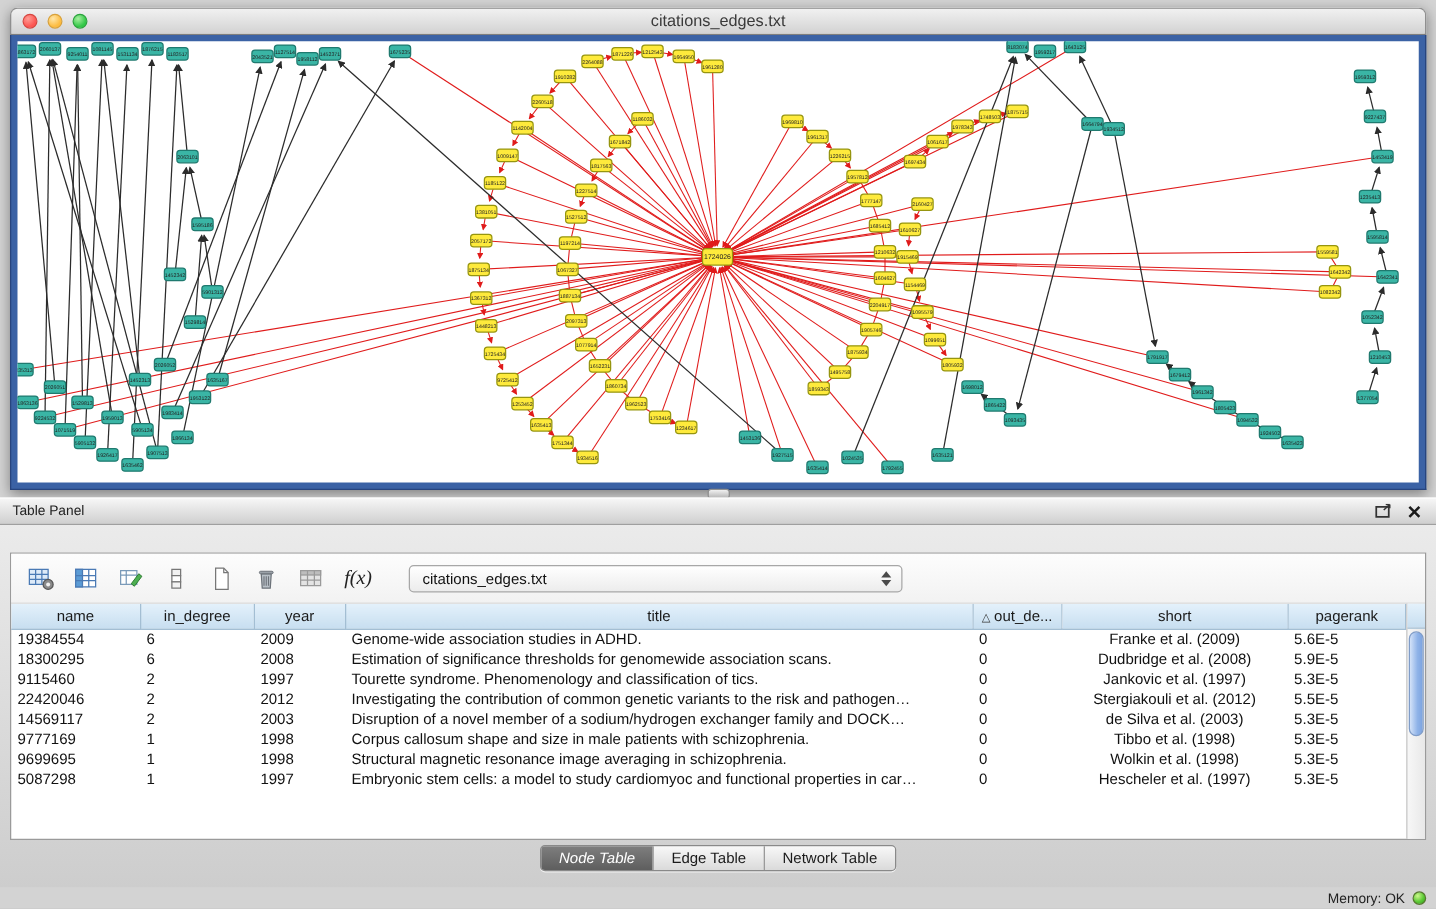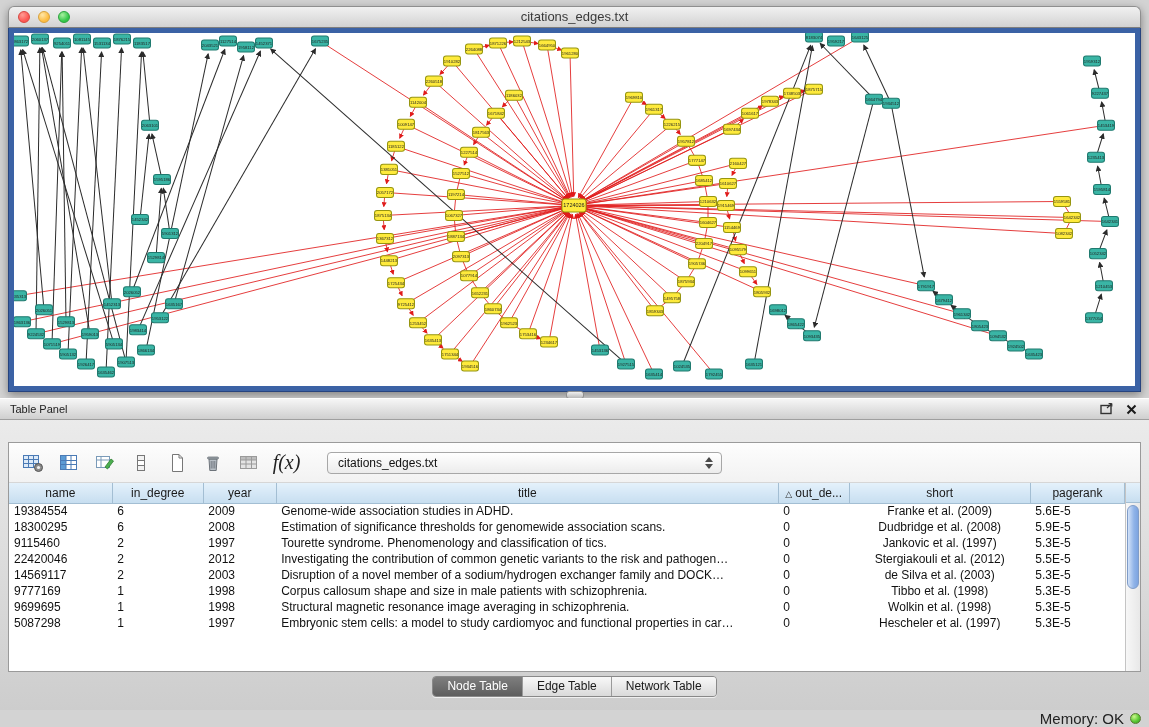--- a/index.html
+++ b/index.html
@@ -32,21 +32,21 @@
                 border-top:1px solid #ffffff;border-bottom:1px solid #9f9f9f;position:relative;box-sizing:border-box;}
   .panel-title{position:absolute;left:10px;top:0;line-height:20px;font-size:11px;color:#222;}
   .panel-actions{position:absolute;right:12px;top:4px;display:flex;gap:13px;align-items:center;}
   .panel-actions svg{display:block;}
 
   .table-box{position:absolute;left:8px;top:44px;width:1133px;height:230px;background:#fff;
              border:1px solid #9a9a9a;box-sizing:border-box;}
   .toolbar{height:40px;display:flex;align-items:center;padding-left:10px;gap:9px;
            background:linear-gradient(#fdfdfd,#f2f2f2);border-bottom:1px solid #d6d6d6;box-sizing:border-box;}
   .tool-btn{width:27px;height:27px;display:flex;align-items:center;justify-content:center;border-radius:4px;}
-  .fx{font-family:"Liberation Serif",serif;font-style:italic;font-size:20px;color:#222;padding:0 2px;}
+  .fx{font-family:"Liberation Serif",serif;font-style:italic;font-size:16px;color:#222;padding:0 2px;}
   .combo{margin-left:16px;width:395px;height:22px;border:1px solid #a7a7a7;border-radius:4px;
          background:linear-gradient(#ffffff,#ececec);display:flex;align-items:center;position:relative;
          font-size:12px;color:#111;padding-left:10px;box-sizing:border-box;}
   .combo-arrows{position:absolute;right:8px;top:4px;display:flex;flex-direction:column;gap:2px;}
   .tri-up{width:0;height:0;border-left:4px solid transparent;border-right:4px solid transparent;border-bottom:5px solid #4a4a4a;}
   .tri-down{width:0;height:0;border-left:4px solid transparent;border-right:4px solid transparent;border-top:5px solid #4a4a4a;}
 
   .grid{position:absolute;top:40px;left:0;right:15px;bottom:0;overflow:hidden;}
   table{border-collapse:collapse;table-layout:fixed;width:100%;}
   th{height:20px;background:linear-gradient(#e4f1fb,#c7def0);border:1px solid #a3bed3;border-top:none;
@@ -63,25 +63,25 @@
                background:linear-gradient(#e4f1fb,#c7def0);border-bottom:1px solid #a3bed3;box-sizing:border-box;}
   .vthumb{position:absolute;top:22px;left:1px;width:12px;height:84px;border-radius:6px;
           background:linear-gradient(90deg,#d3e2f8,#8fb3e8 60%,#7da4e0);border:1px solid #7f9cc8;box-sizing:border-box;}
 
   .tabs-row{position:absolute;left:0;right:0;top:278px;display:flex;justify-content:center;}
   .tabgroup{display:inline-flex;border:1px solid #898989;border-radius:4px;overflow:hidden;
             box-shadow:0 1px 0 rgba(255,255,255,.7);}
   .tab{padding:0 14px;height:19px;line-height:19px;font-size:12px;color:#1a1a1a;
        background:linear-gradient(#f8f8f8,#dadada);border-left:1px solid #9a9a9a;}
   .tab:first-child{border-left:none;}
-  .tab.sel{background:linear-gradient(#7e7e7e,#5e5e5e);color:#ffffff;}
+  .tab.sel{background:linear-gradient(#7e7e7e,#5e5e5e);color:#ffffff;font-style:italic;}
 
   .statusbar{position:absolute;left:0;bottom:0;width:1149px;height:17px;background:#d3d3d3;
              display:flex;justify-content:flex-end;align-items:center;gap:6px;padding-right:8px;box-sizing:border-box;}
-  .mem{font-size:15px;color:#222;}
+  .mem{font-size:11px;color:#222;}
   .led{width:11px;height:11px;border-radius:50%;box-sizing:border-box;
        background:radial-gradient(circle at 35% 30%,#cdf78c,#5cc936 55%,#2f9e1f);border:1px solid #577a2f;}
 </style>
 </head>
 <body>
 
 <div class="stage">
 
   <div class="net-window">
     <div class="titlebar">

